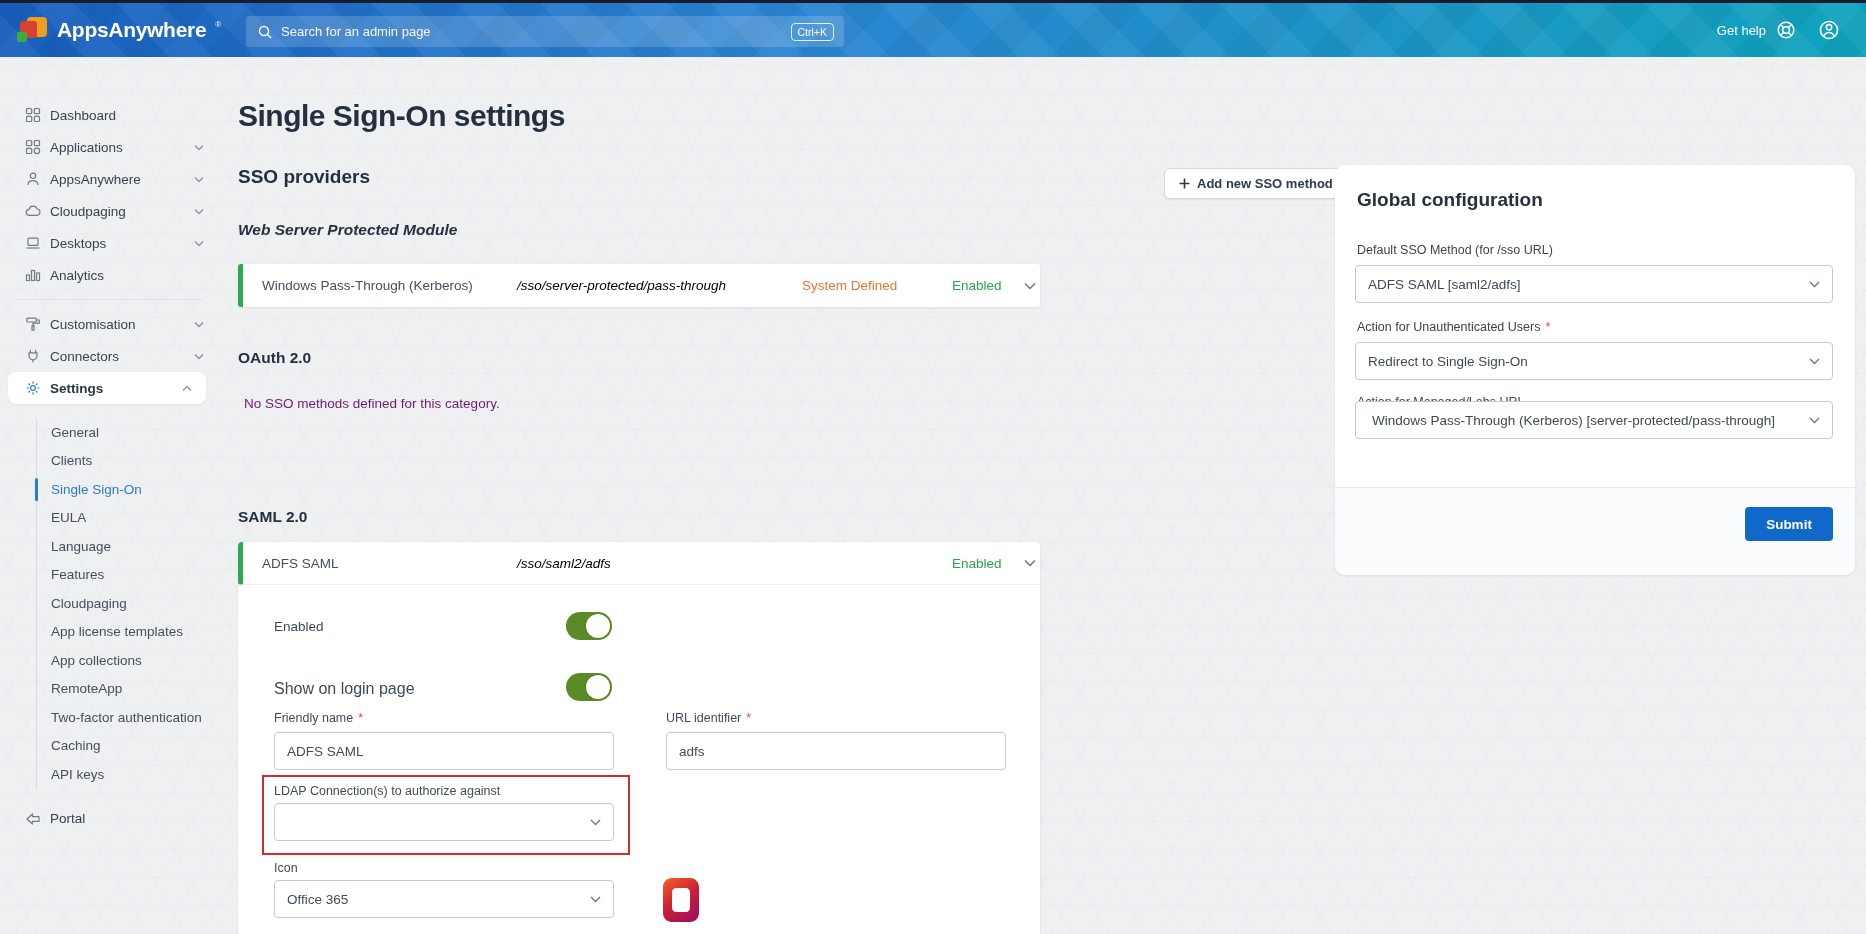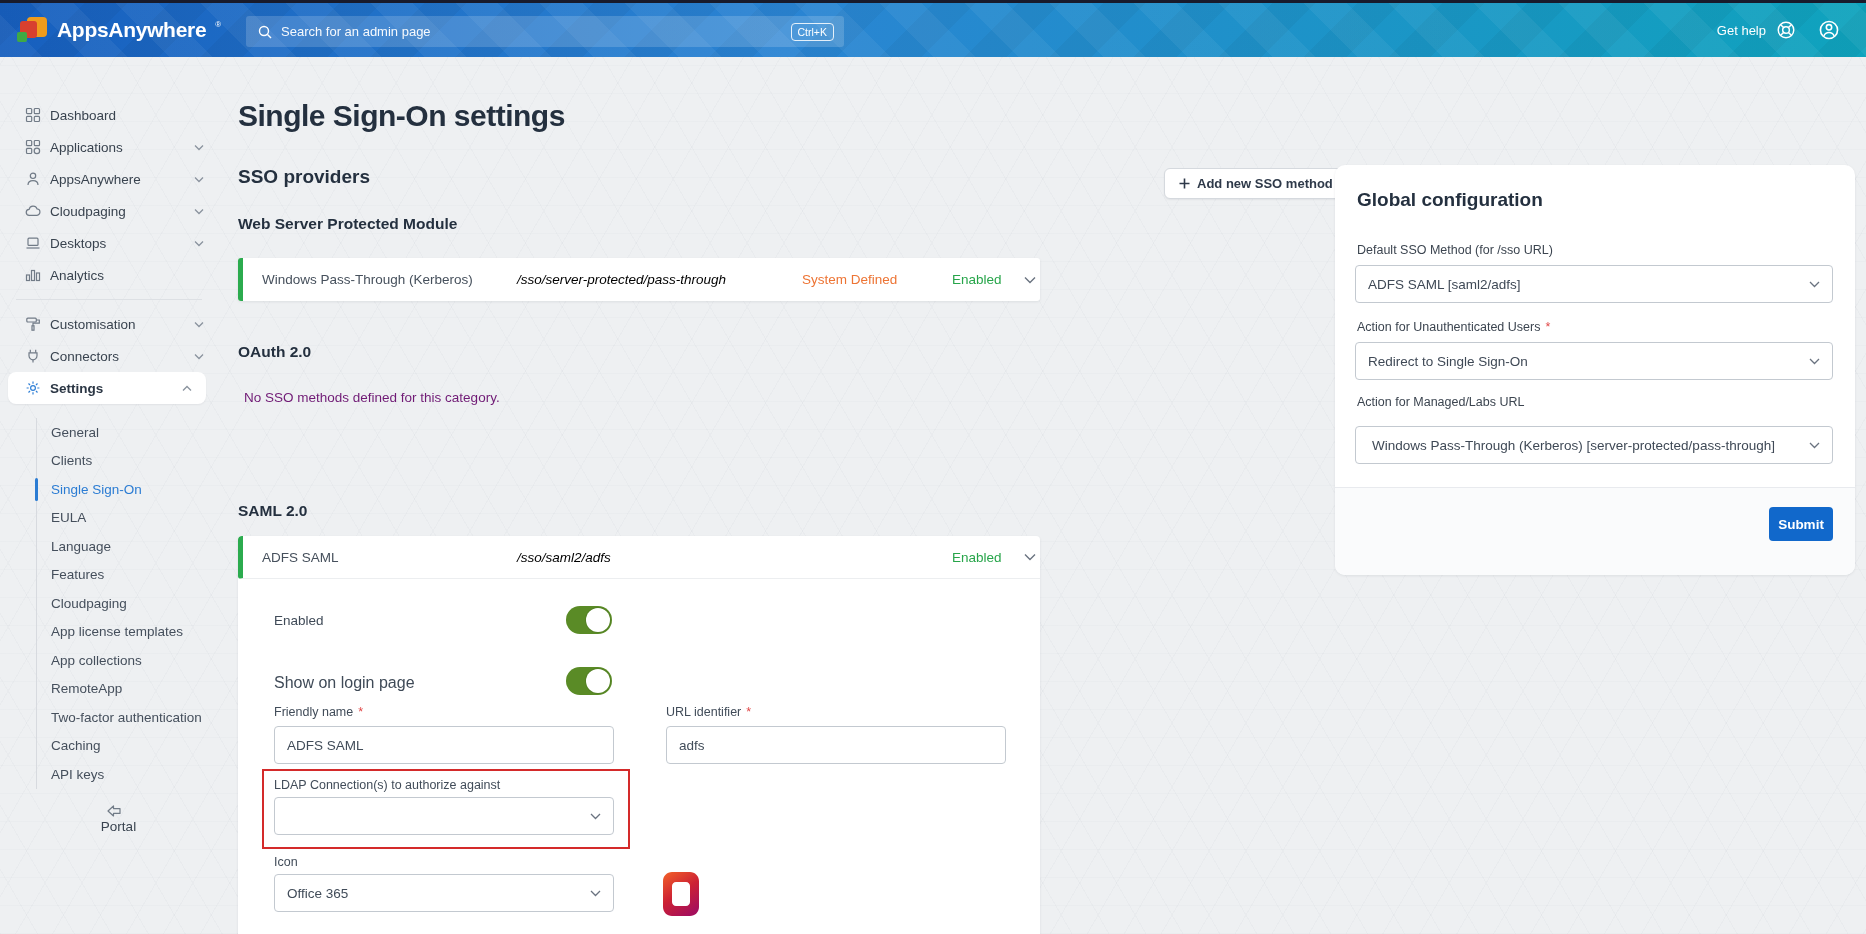--- a/index.html
+++ b/index.html
@@ -48,28 +48,28 @@
   .nav-item .nlab { margin-left:8px; font-size:13.5px; color:#39434f; }
   .nav-item .nchev { margin-left:auto; display:flex; color:#8a939e; }
   .nav-item.active { background:#fff; border-radius:8px; margin:0 12px 0 8px; padding:0 14px 0 17px; box-shadow:0 1px 2px rgba(16,24,40,0.06); }
   .nav-item.active .nico { color:#2f7fd6; }
   .nav-item.active .nlab { color:#2b3644; font-weight:700; }
   .nav-divider { height:1px; background:#dde0e4; margin:8px 16px 8px 16px; }
   .sub-list { margin:14px 0 0 36px; border-left:1px solid #d7dadf; position:relative; }
   .sub-item { position:relative; height:28.5px; display:flex; align-items:center; padding-left:14px; font-size:13.5px; color:#454f5c; cursor:pointer; }
   .sub-item.active { color:#2b7cd3; font-weight:500; }
   .sub-item.active::before { content:""; position:absolute; left:-2px; top:3px; bottom:3px; width:3px; background:#2b7cd3; border-radius:2px; }
-  .nav-item.portal { margin-top:14px;flex-direction:column; }
+  .nav-item.portal { margin-top:14px; }
 
   
   .main { position:absolute; left:238px; top:57px; width:802px; }
   .page-title { margin-top:40px; font-size:30px; line-height:38px; font-weight:700; letter-spacing:-0.5px; color:#24303f; }
   .h2 { margin-top:30px; font-size:19px; line-height:24px; font-weight:700; color:#24303f; }
   .h3 { font-size:15.5px; line-height:22px; font-weight:700; color:#24303f; }
-  .h3.wspm { margin-top:24px; }
+  .h3.wspm { margin-top:30px;font-style:italic; }
   .h3.oauth { margin-top:40px; }
   .h3.saml { margin-top:93px; }
   .empty-text { margin-top:26px; padding-left:6px; font-size:13.5px; line-height:18px; color:#701a75; }
 
   .sso-card { margin-top:23px; background:#fff; border-radius:3px; box-shadow:0 1px 3px rgba(16,24,40,0.08); }
   .sso-row {
     display:grid; grid-template-columns:255px 285px 150px 68px 1fr;
     align-items:center; height:43px; padding:0 8px 0 19px;
     border-left:5px solid #2bab4e; border-radius:3px 0 0 3px;
   }
@@ -127,26 +127,26 @@
     position:absolute; left:1335px; top:165px; width:520px; height:410px; z-index:20;
     background:#fff; border-radius:10px; box-shadow:0 1px 3px rgba(16,24,40,0.08);
   }
   .gc-title { position:absolute; left:22px; top:24px; font-size:19px; font-weight:700; color:#24303f; }
   .g-label { position:absolute; left:22px; font-size:12.5px; color:#3c4550; }
   .g-l1 { top:78px; } .g-l2 { top:155px; } .g-l3 { top:230px; }
   .gselect {
     position:absolute; left:20px; width:478px; height:38px; border:1px solid #c3c9d0; border-radius:4px; background:#fff;
     display:flex; align-items:center; padding:0 12px; font-size:13.5px; color:#3f4956; cursor:pointer;
   }
-  .g-s1 { top:100px; } .g-s2 { top:177px; } .g-s3 { top:261px;padding-left:16px; }
+  .g-s1 { top:100px; } .g-s2 { top:177px; } .g-s3 { top:236px;padding-left:16px; }
   .gselect .sel-val { flex:1; white-space:nowrap; overflow:hidden; }
   .gselect .chev { display:flex; color:#6a7380; }
   .gc-footer { position:absolute; left:0; right:0; bottom:0; height:88px; background:#fafbfc; border-top:1px solid #e8eaee; border-radius:0 0 10px 10px; }
   .submit-btn {
-    position:absolute; right:22px; top:19px; width:64px; height:34px;
+    position:absolute; right:22px; top:19px; width:88px; height:34px;
     background:#1168cb; color:#fff; border:none; border-radius:4px;
     font-size:13.5px; font-weight:600; font-family:"Liberation Sans",sans-serif; cursor:pointer;
   }
 </style>
 </head>
 <body>
 
 <header class="topbar">
   <div class="top-strip"></div>
   <div class="topbar-inner">

